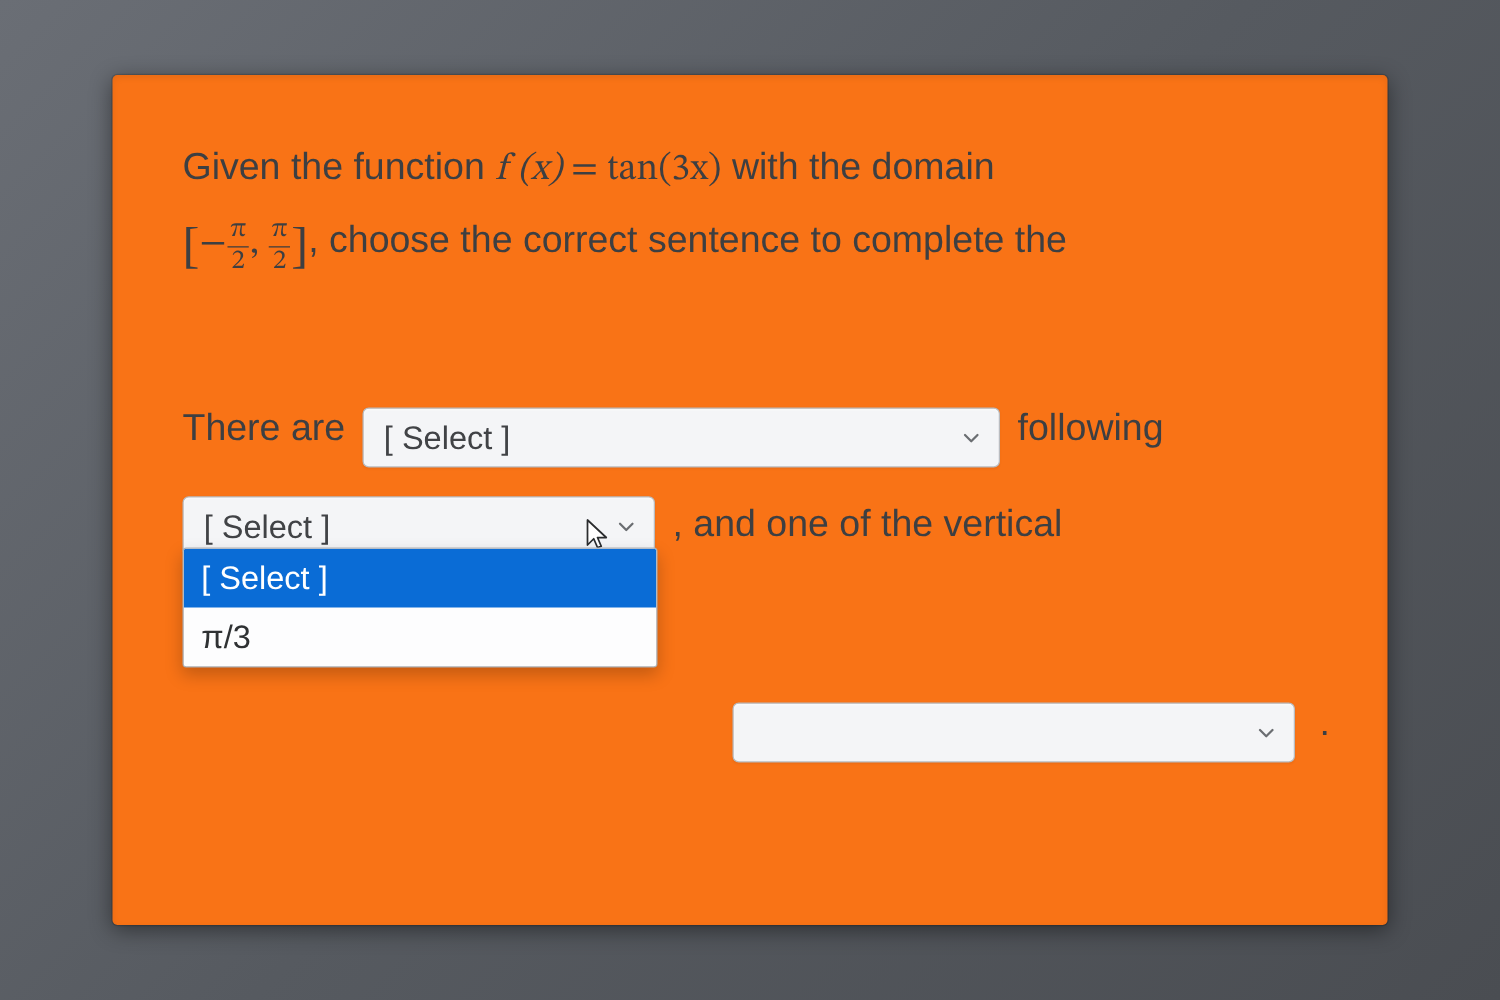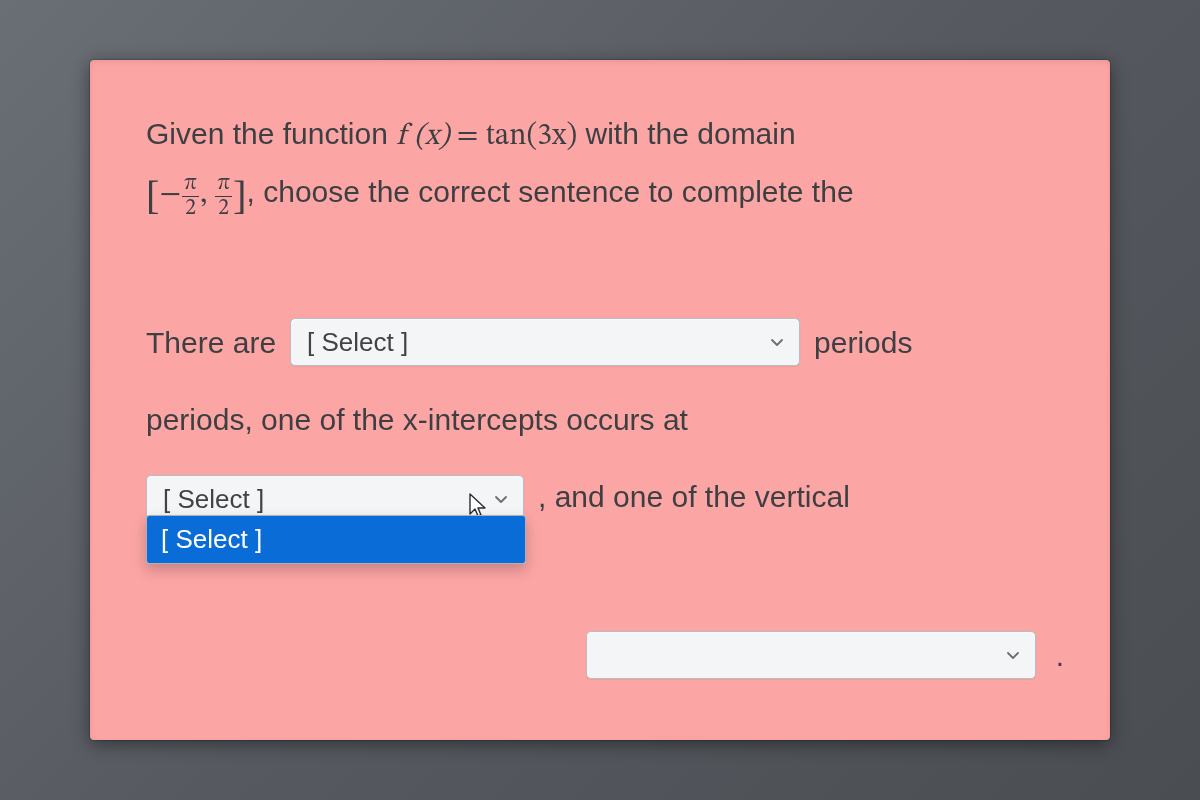--- a/index.html
+++ b/index.html
@@ -12,21 +12,21 @@
   body {
     background: linear-gradient(135deg, #6a6e75 0%, #565a60 50%, #4a4d52 100%);
     display: flex;
     align-items: center;
     justify-content: center;
     font-family: "Segoe UI", "Helvetica Neue", Arial, sans-serif;
   }
   .panel {
     width: 1020px;
     height: 680px;
-    background: #fca5a5;
+    background: #f97316;
     border-radius: 4px;
     box-shadow:
       inset 0 2px 6px rgba(0,0,0,0.08),
       0 4px 18px rgba(0,0,0,0.45),
       0 0 0 1px rgba(0,0,0,0.15);
     padding: 48px 56px 40px 56px;
     box-sizing: border-box;
     color: #3a3c3f;
     position: relative;
   }
@@ -95,21 +95,21 @@
     pointer-events: none;
   }
   .sel .chev svg { display:block; }
 
   .sel.wide1 { width: 510px; }
   .sel.wide2 { width: 378px; }
   .sel.wide3 { width: 450px; }
 
   .row {
     display: flex;
-    align-items: center;
+    align-items: flex-end;
     flex-wrap: wrap;
     gap: 10px 14px;
     margin-bottom: 14px;
   }
 
   .dropdown {
     position: absolute;
     left: 0;
     top: 50px;
     width: 378px;
@@ -168,45 +168,43 @@
     <div class="row">
       <span>There are</span>
       <span class="sel wide1">
         <span>[ Select ]</span>
         <span class="chev">
           <svg width="16" height="16" viewBox="0 0 16 16">
               <path d="M3 6 L8 11 L13 6" stroke="#6b6e72" stroke-width="1.8" fill="none" stroke-linecap="round" stroke-linejoin="round"></path>
             </svg>
         </span>
       </span>
-      <span>periods</span>
+      <span>following</span>
     </div>
 
-    <div class="row">
-      <span>periods, one of the x-intercepts occurs at</span>
-    </div>
 
     <div class="row" style="position:relative;">
       <span class="sel2wrap">
         <span class="sel wide2">
           <span>[ Select ]</span>
           <span class="chev">
             <svg width="16" height="16" viewBox="0 0 16 16">
                 <path d="M3 6 L8 11 L13 6" stroke="#6b6e72" stroke-width="1.8" fill="none" stroke-linecap="round" stroke-linejoin="round"></path>
               </svg>
           </span>
           <span class="cursor-icon">
             <svg width="22" height="28" viewBox="0 0 22 28">
               <path d="M3 2 L3 22 L8 17 L11 24 L14 23 L11 16 L18 16 Z" fill="#ffffff" stroke="#2b2d2f" stroke-width="1.4" stroke-linejoin="round"></path>
             </svg>
           </span>
         </span>
 
         <div class="dropdown">
           <div class="opt selhdr">[ Select ]</div>
+          <div class="opt">π/3</div>
         </div>
       </span>
       <span>, and one of the vertical</span>
     </div>
 
     <div class="row" style="margin-top:96px; justify-content:flex-end; width:918px;">
       <span class="sel wide3">
         <span>&nbsp;</span>
         <span class="chev">
           <svg width="16" height="16" viewBox="0 0 16 16">

